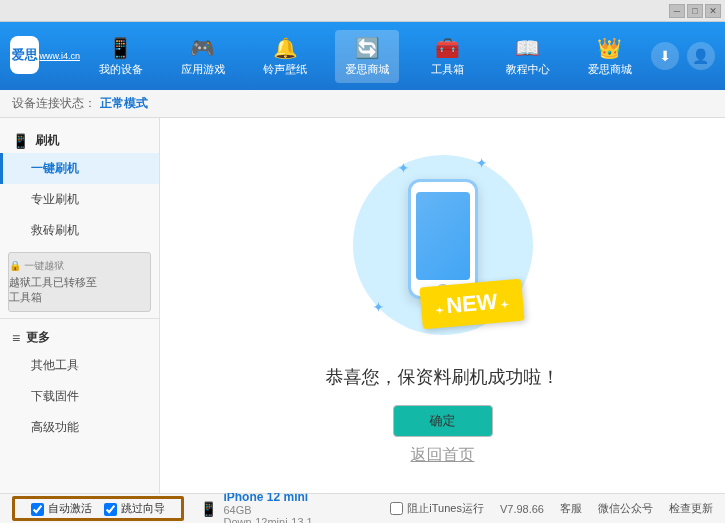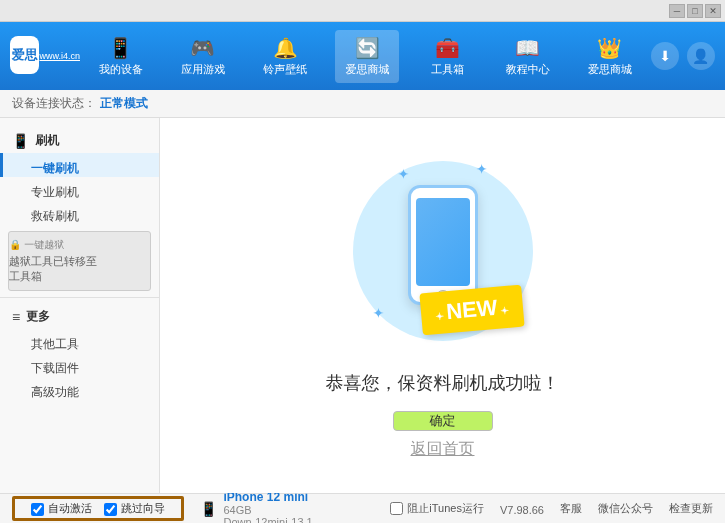--- a/index.html
+++ b/index.html
@@ -99,21 +99,21 @@
       overflow-y: auto;
       padding-top: 8px;
     }
     .sidebar-section-header {
       display: flex; align-items: center;
       padding: 6px 12px 4px 12px;
       color: #333; font-size: 12px; font-weight: bold;
     }
     .sidebar-section-icon { margin-right: 6px; font-size: 14px; color: #555; }
     .sidebar-item {
-      padding: 7px 12px 0 28px;
+      padding: 7px 12px 7px 28px;
       cursor: pointer;
       color: #444;
       font-size: 12px;
       border-left: 3px solid transparent;
     }
     .sidebar-item.active {
       background: #e3f2fd;
       color: #1976d2;
       border-left: 3px solid #1976d2;
       font-weight: bold;
@@ -217,22 +217,22 @@
       font-size: 14px;
     }
 
     .success-text {
       font-size: 18px;
       color: #333;
       margin-bottom: 16px;
       font-weight: 500;
     }
     .confirm-btn {
-      width: 100px; height: 20px;
-      background: #bef264;
+      width: 100px; height: 32px;
+      background: #14b8a6;
       border: 1px solid #bbb;
       border-radius: 4px;
       cursor: pointer;
       font-size: 13px;
       color: #333;
       margin-bottom: 8px;
     }
     .home-link {
       color: #999; font-size: 16px; cursor: pointer;
       text-decoration: underline;
@@ -251,21 +251,21 @@
     .bottom-left { display: flex; align-items: center; gap: 8px; }
     .bottom-checkbox-group { display: flex; align-items: flex-end; gap: 4px; border: 3px solid #a16207; border-radius: 2px; padding: 2px 16px; }
     .bottom-checkbox-group input[type=checkbox] { cursor: pointer; }
     .bottom-checkbox-label { font-size: 11px; color: #333; }
 
     .device-info { display: flex; align-items: center; gap: 6px; margin-left: 8px; }
     .device-icon { color: #1976d2; font-size: 14px; }
     .device-name { color: #1976d2; font-weight: bold; font-size: 12px; }
     .device-detail { color: #888; font-size: 11px; }
 
-    .bottom-right { display: flex; align-items: flex-end; gap: 16px; font-size: 11px; color: #666; }
+    .bottom-right { display: flex; align-items: center; gap: 16px; font-size: 11px; color: #666; }
     .bottom-right-link { cursor: pointer; color: #555; }
     .stop-itunes {
       display: flex; align-items: center; gap: 4px;
       color: #555; font-size: 11px; cursor: pointer;
     }
 
     
     .sidebar::-webkit-scrollbar { width: 4px; }
     .sidebar::-webkit-scrollbar-thumb { background: #ccc; border-radius: 2px; }
   </style>

